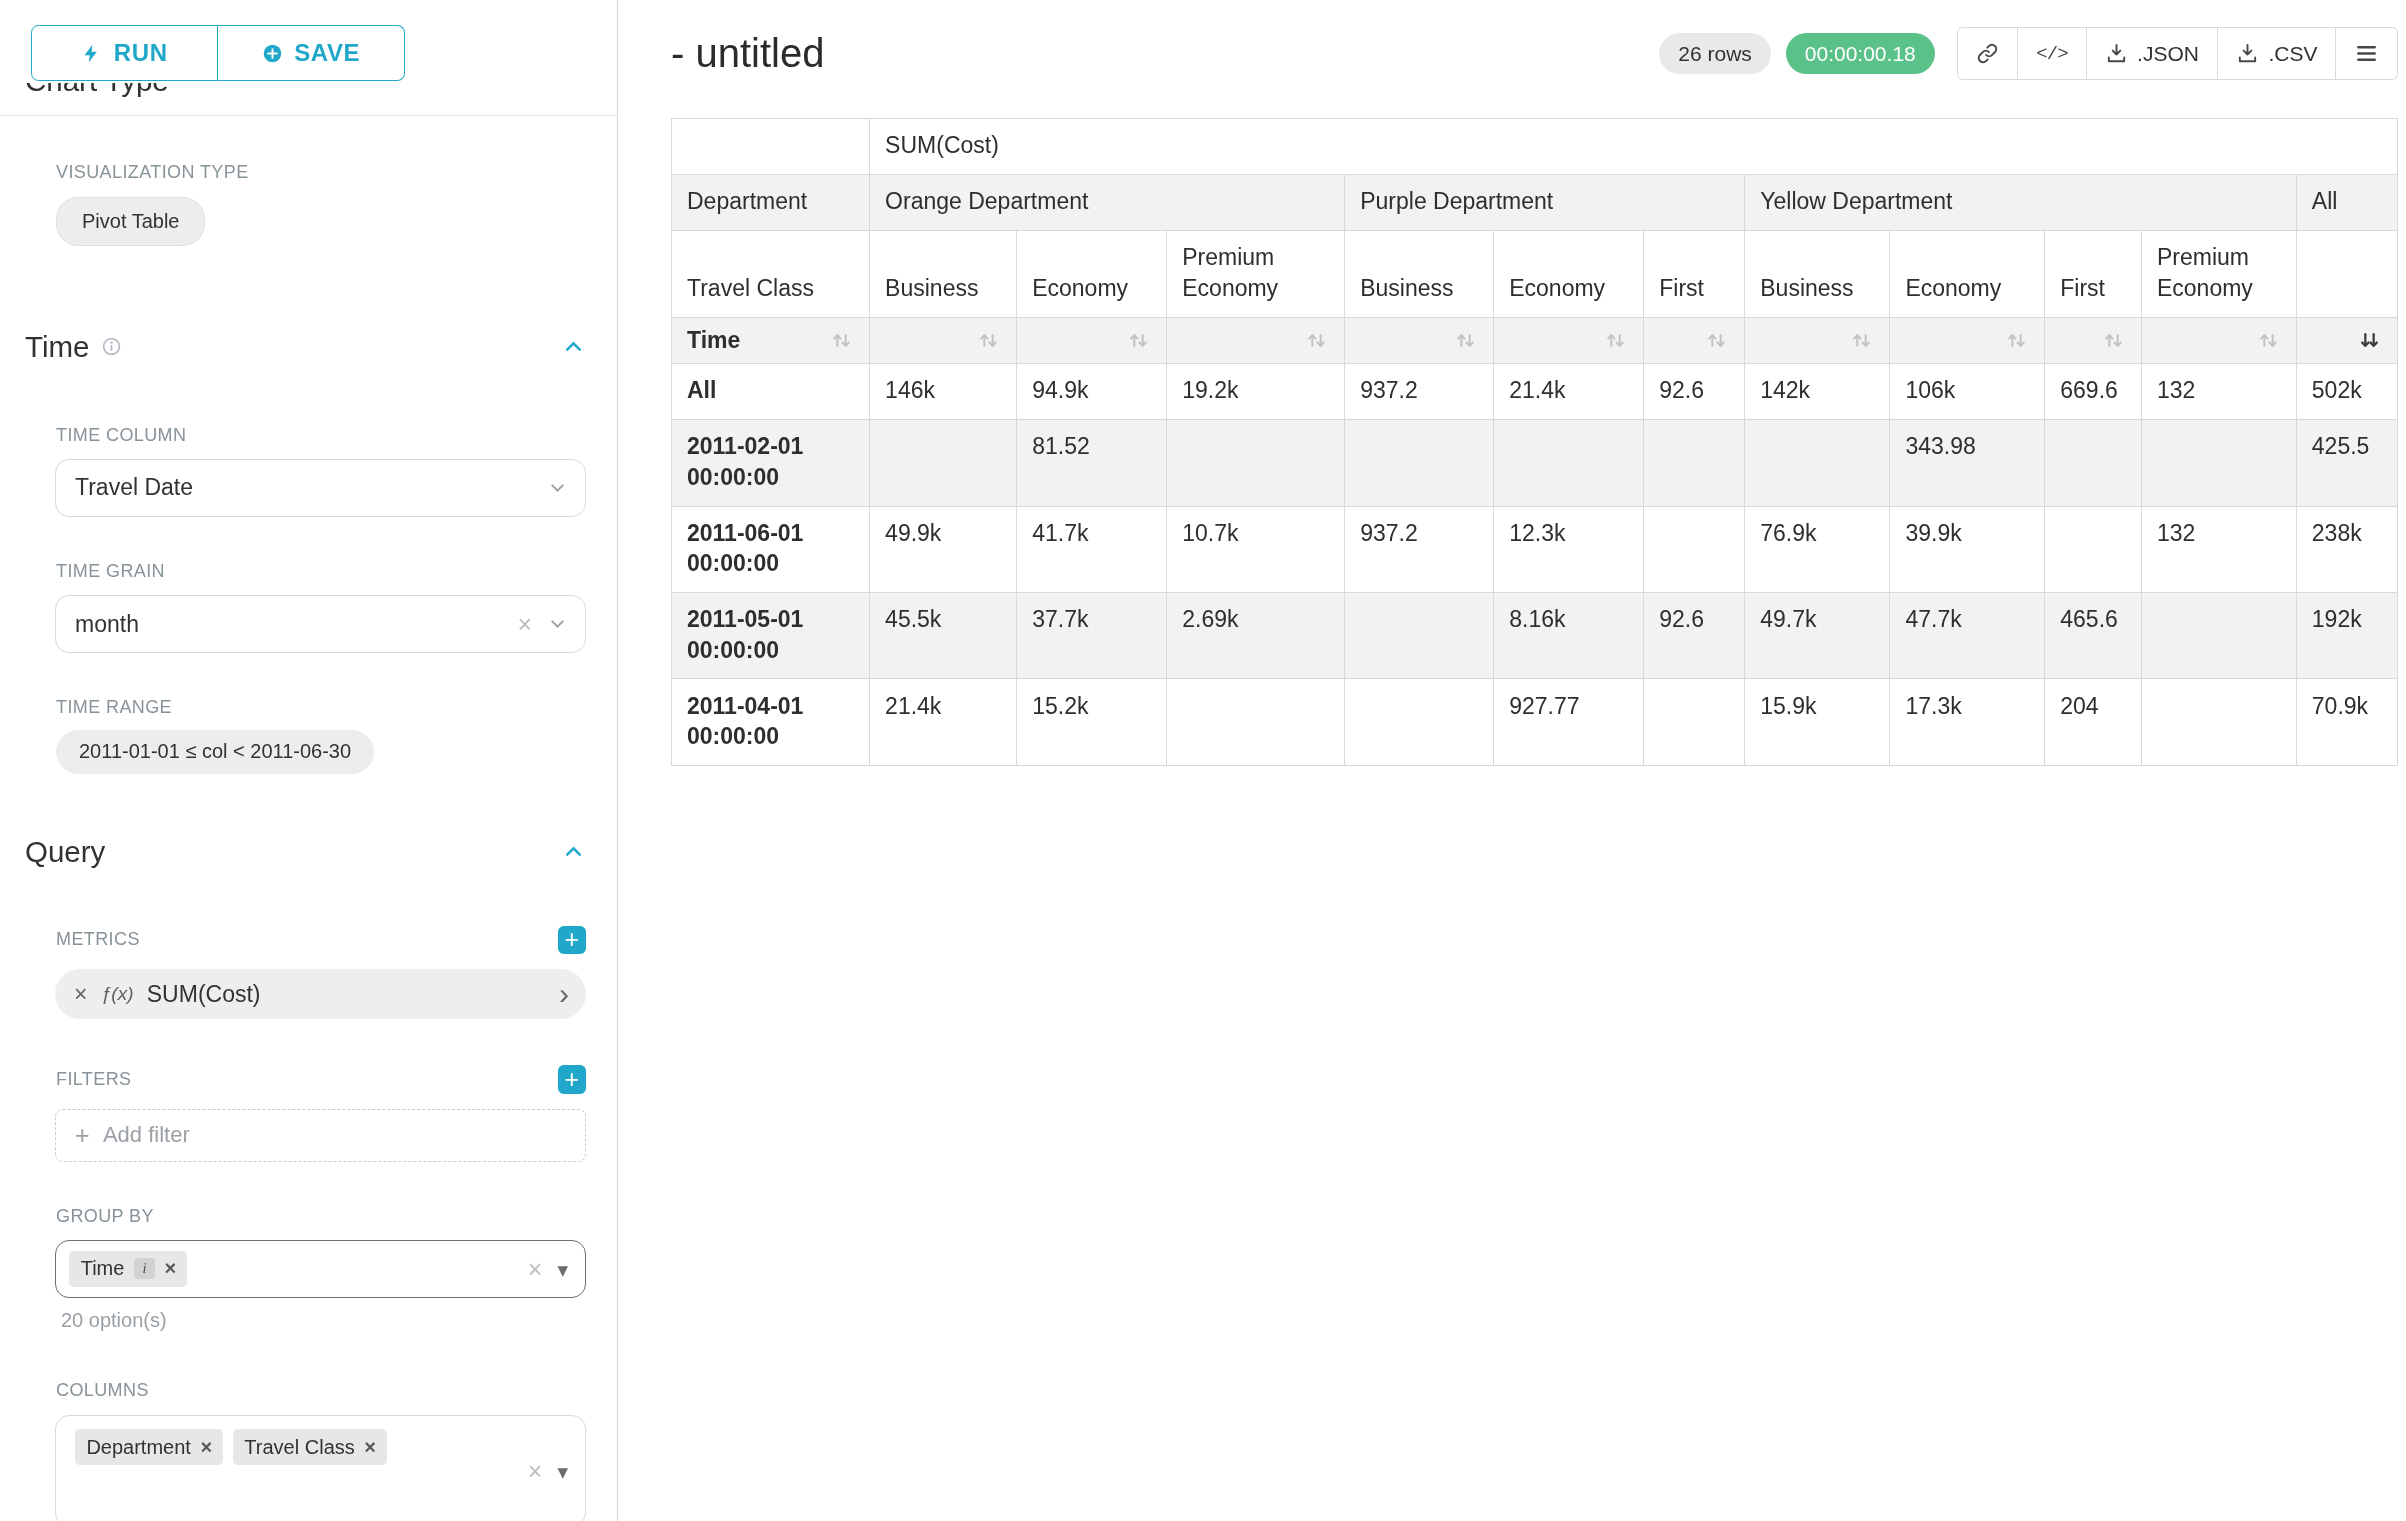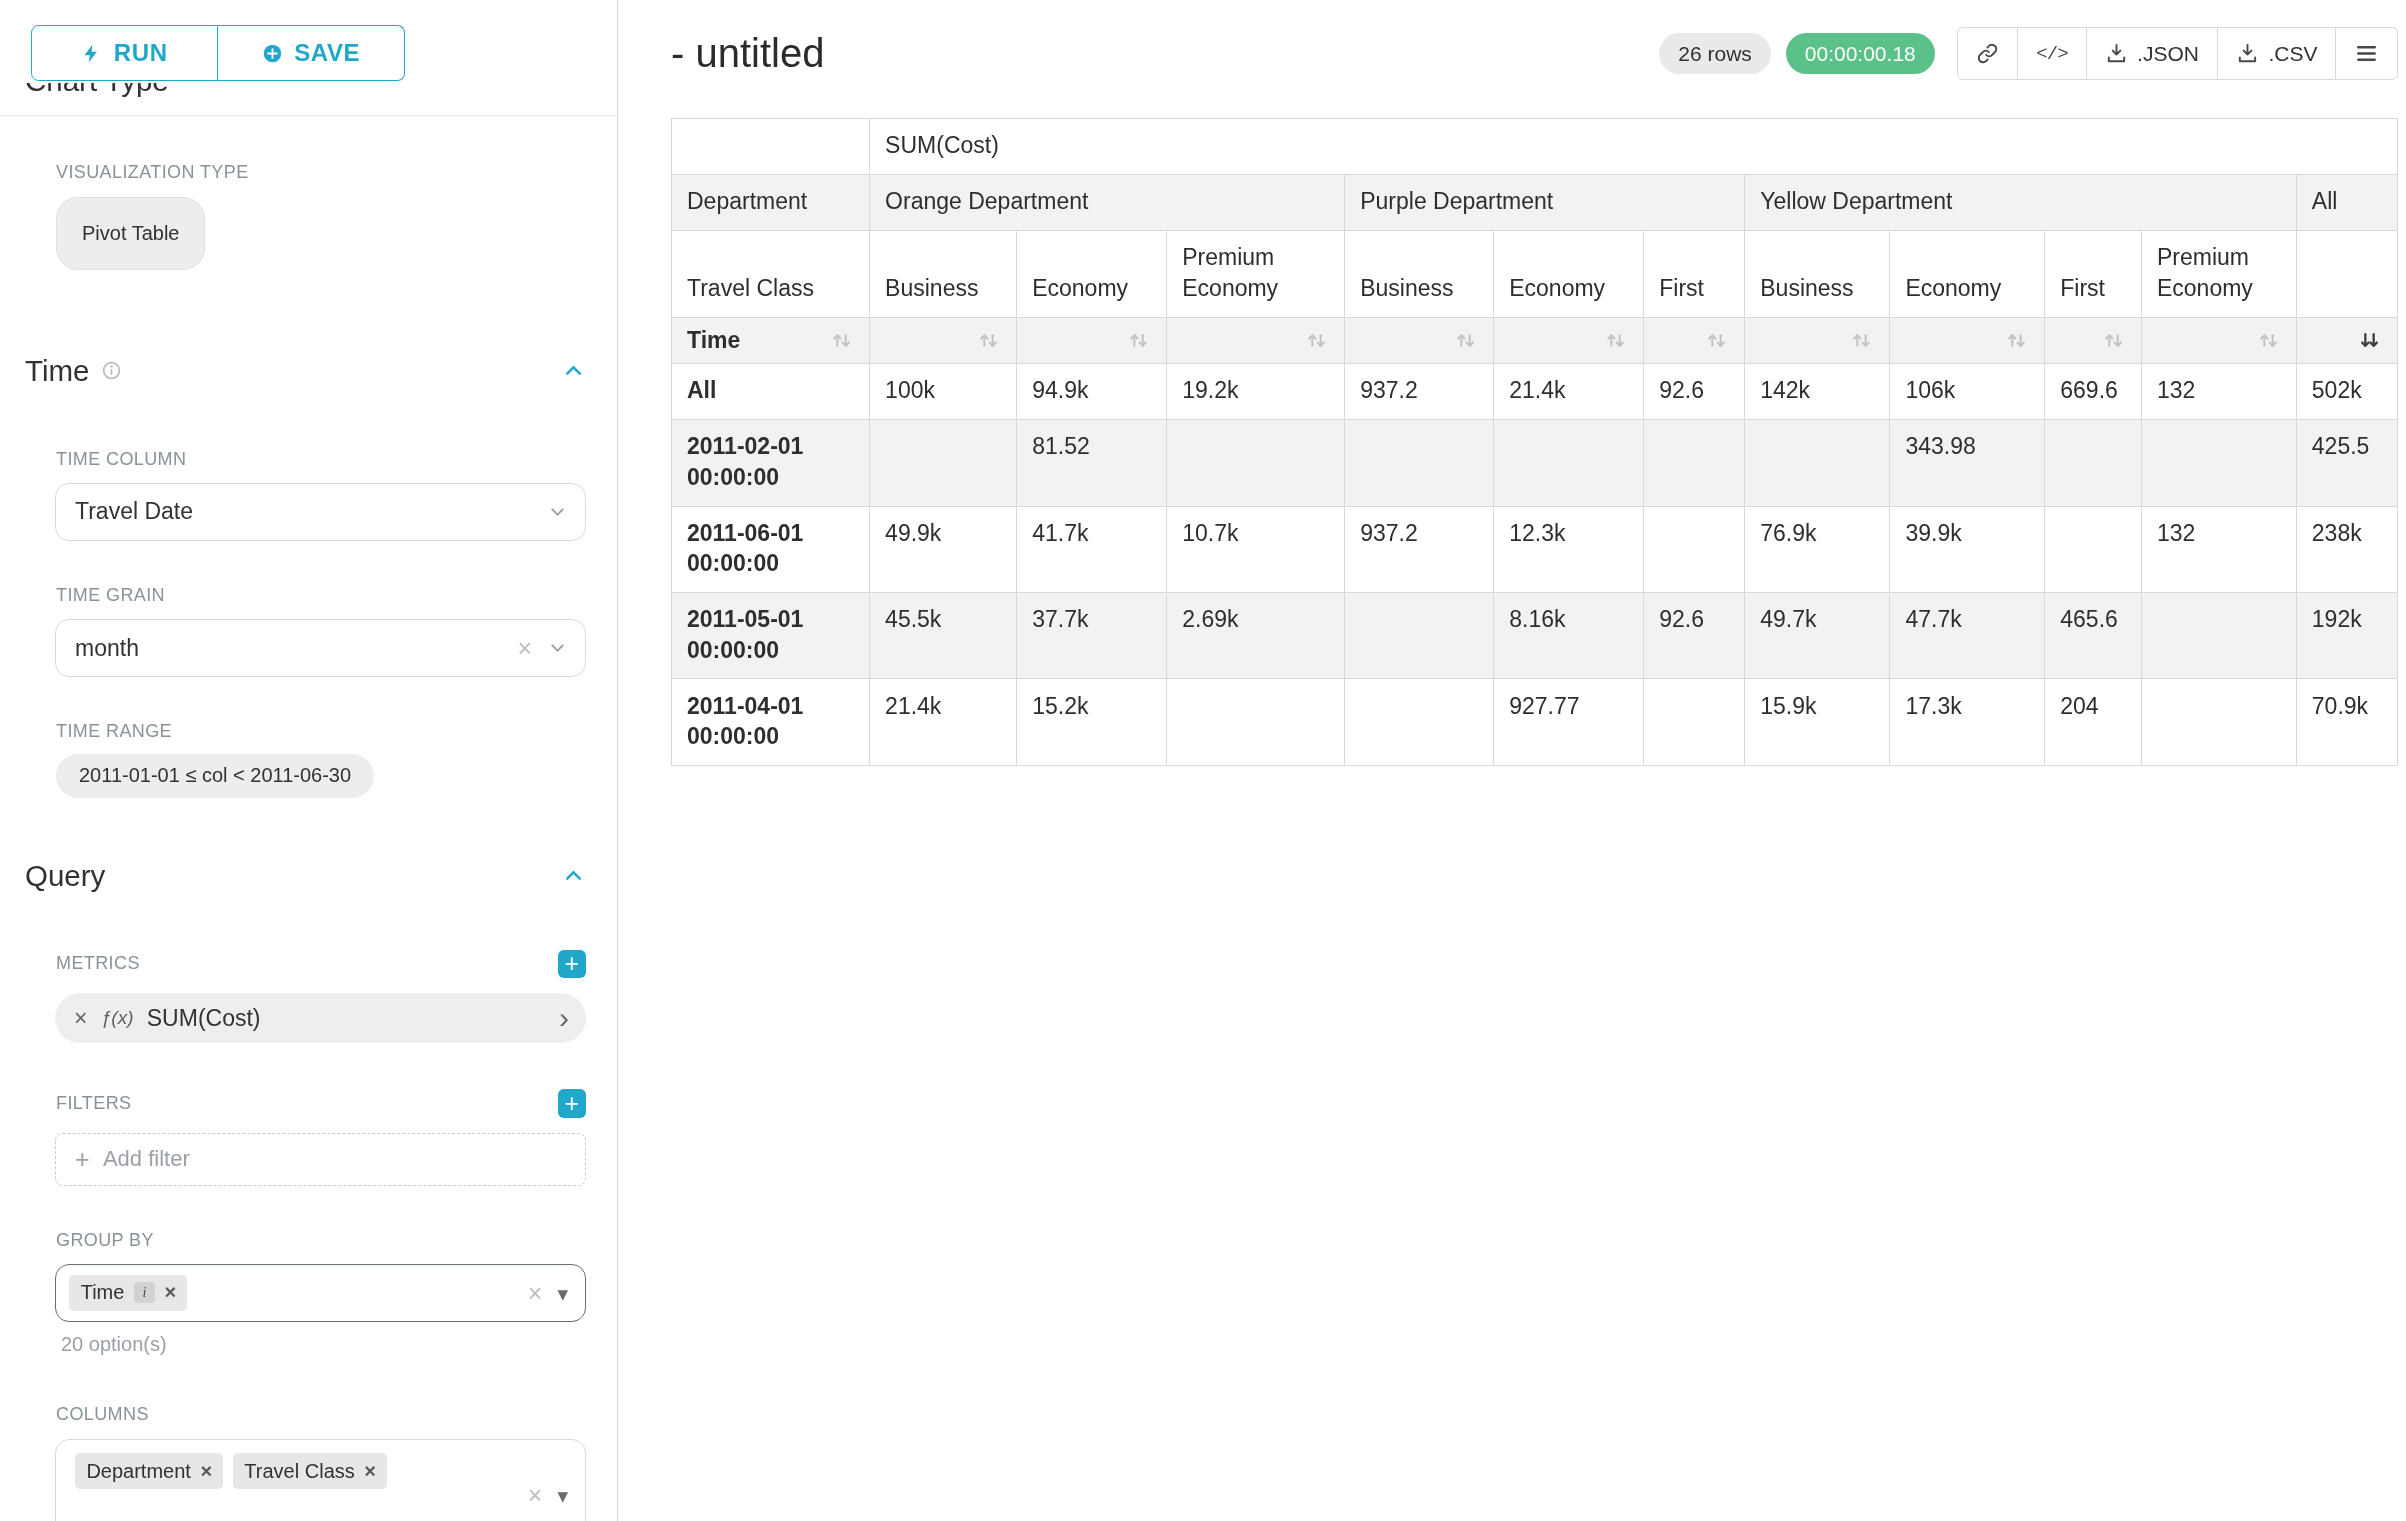--- a/index.html
+++ b/index.html
@@ -27,21 +27,21 @@
   hr.divider { border:none; border-top:1px solid #e3e3e3; margin:9.5px 0 0 0; }
 
   .label { font-size:18px; color:#879399; letter-spacing:0.4px; }
   .lbl-indent { margin-left:56px; }
   .label-row { display:flex; align-items:center; justify-content:space-between;
     margin-left:56px; margin-right:31px; }
   .plus-btn { width:28.5px; height:28.5px; border-radius:5.7px; background:#20a7c9; color:#fff;
     font-size:25px; line-height:1; display:flex; align-items:center; justify-content:center;
     border:none; cursor:pointer; font-family:"Liberation Sans",sans-serif; }
 
-  .viz-pill { display:inline-block; margin:13.3px 0 0 56px; padding:24px 25px;
+  .viz-pill { display:inline-block; margin:13.3px 0 0 56px; padding:12px 25px;
     background:#ededed; border:1px solid #e0e0e0; border-radius:22px; font-size:20px; color:#323232; cursor:pointer; }
 
   .section-heading { display:flex; align-items:center; gap:11.4px; margin:0 31px 0 25px; }
   .section-heading h3 { margin:0; font-size:29.5px; font-weight:500; color:#323232; }
   .section-heading .chev-up { margin-left:auto; cursor:pointer; }
 
   .ctrl { margin-left:55px; width:531px; }
   .select { position:relative; min-height:58px; border:1px solid #d9d9d9; border-radius:14px;
     display:flex; align-items:center; padding:0 70px 0 19px; font-size:23px; color:#323232;
     background:#fff; cursor:pointer; }
@@ -465,21 +465,21 @@
                   <path d="M16 6v11"></path>
                   <path d="M13 14l3 3 3-3"></path>
                 </svg>
               </div>
             </th>
           </tr>
         </thead>
       <tbody>
           <tr class="">
             <th>All</th>
-            <td>100k</td>
+            <td>146k</td>
             <td>94.9k</td>
             <td>19.2k</td>
             <td>937.2</td>
             <td>21.4k</td>
             <td>92.6</td>
             <td>142k</td>
             <td>106k</td>
             <td>669.6</td>
             <td>132</td>
             <td>502k</td>

